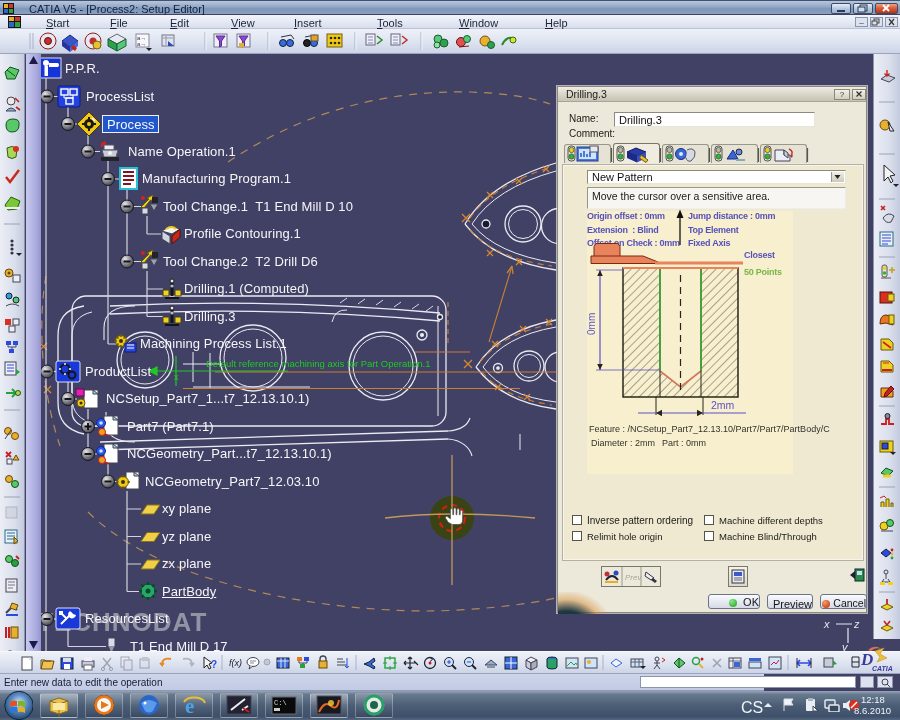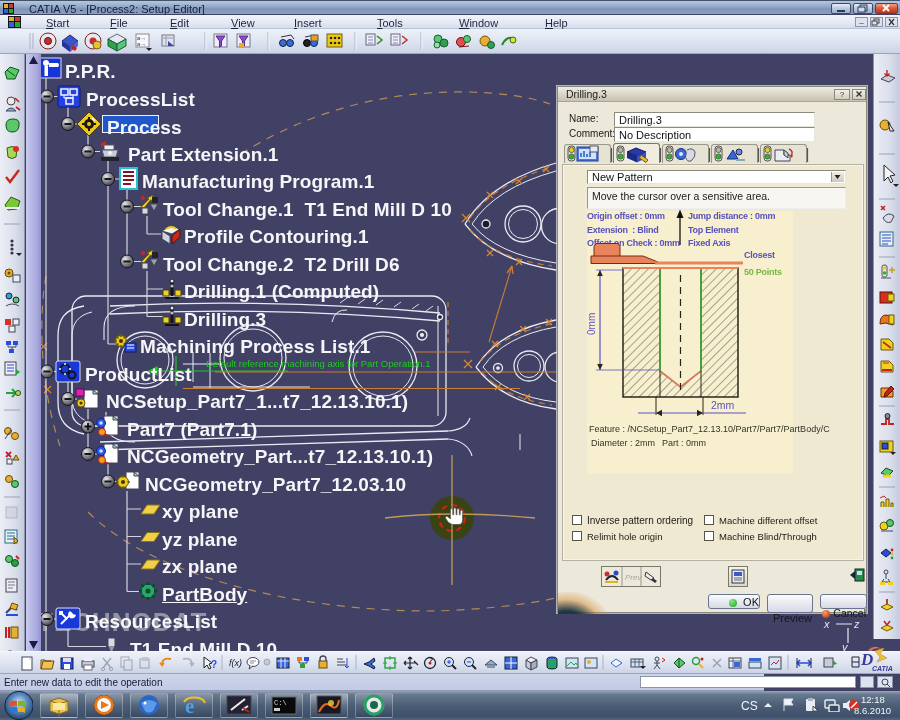--- a/index.html
+++ b/index.html
@@ -27,21 +27,21 @@
 
 #lefttools { position:absolute; left:0; top:0; width:25px; height:597px;
   background:linear-gradient(90deg,#eceef5 0%,#dadfec 60%,#c4cbde 100%);
   border-right:1px solid #8e96ad; }
 #scrollstrip { position:absolute; left:26px; top:0; width:15px; height:597px;
   background:linear-gradient(90deg,#c9c9ef 0%,#a9a9dd 70%,#9393cf 100%); }
 #righttools { position:absolute; left:873px; top:0; width:27px; height:585px;
   background:linear-gradient(90deg,#eceef5 0%,#dadfec 60%,#c4cbde 100%);
   border-left:1px solid #8e96ad; }
 
-.treetext { position:absolute; color:#f6f6f8; font-size:19px; font-weight:bold; letter-spacing:0.1px; white-space:nowrap; }
+.treetext { position:absolute; color:#f6f6f8; font-size:13px; font-weight:normal; letter-spacing:0.1px; white-space:nowrap; }
 #watermark { position:absolute; left:37px; top:553px; font-size:26px; font-weight:bold;
   color:#9294a4; letter-spacing:1px; }
 
 
 #dlg { position:absolute; left:557px; top:32px; width:310px; height:527px;
   background:#ece8da; border:1px solid #89897d; box-shadow:0 0 0 1px rgba(240,240,235,0.65); }
 #dlgtitle { position:absolute; left:0; top:0; width:308px; height:15px;
   background:linear-gradient(180deg,#efece4 0%,#d8d4c6 55%,#c7c2b2 100%);
   border-bottom:1px solid #a8a496; }
 #dlgtitle span { position:absolute; left:8px; top:1px; font-size:10.5px; color:#20201c; }
@@ -536,39 +536,39 @@
               <rect x="4" y="2" width="7" height="9" fill="#d8dce8" stroke="#445"></rect>
               <path d="M5 11 h5 l-2.5 6z" fill="#99a"></path>
             </g>
         </g>
       </svg>
       <span class="treetext" style="left:65px;top:7px">P.P.R.</span>
       <span class="treetext" style="left:86px;top:34.5px">ProcessList</span>
       <div class="abs" style="left:102px;top:60.5px;width:57px;height:18px;background:#2058cc;border:1px solid #eef">
           <span class="treetext" style="left:4px;top:1px">Process</span>
         </div>
-      <span class="treetext" style="left:128px;top:89.5px">Part Extension.1</span>
+      <span class="treetext" style="left:128px;top:89.5px">Name Operation.1</span>
       <span class="treetext" style="left:142px;top:117px">Manufacturing Program.1</span>
       <span class="treetext" style="left:163px;top:144.5px">Tool Change.1&nbsp; T1 End Mill D 10</span>
       <span class="treetext" style="left:184px;top:172px">Profile Contouring.1</span>
       <span class="treetext" style="left:163px;top:199.5px">Tool Change.2&nbsp; T2 Drill D6</span>
       <span class="treetext" style="left:184px;top:227px">Drilling.1 (Computed)</span>
       <span class="treetext" style="left:184px;top:254.5px">Drilling.3</span>
       <span class="treetext" style="left:140px;top:282px">Machining Process List.1</span>
       <span class="treetext" style="left:85px;top:309.5px">ProductList</span>
       <span class="treetext" style="left:106px;top:337px">NCSetup_Part7_1...t7_12.13.10.1)</span>
       <span class="treetext" style="left:127px;top:364.5px">Part7 (Part7.1)</span>
       <span class="treetext" style="left:127px;top:392px">NCGeometry_Part...t7_12.13.10.1)</span>
       <span class="treetext" style="left:145px;top:419.5px">NCGeometry_Part7_12.03.10</span>
       <span class="treetext" style="left:162px;top:447px">xy plane</span>
       <span class="treetext" style="left:162px;top:474.5px">yz plane</span>
       <span class="treetext" style="left:162px;top:502px">zx plane</span>
       <span class="treetext" style="left:162px;top:529.5px;text-decoration:underline">PartBody</span>
       <span class="treetext" style="left:85px;top:557px">ResourcesList</span>
-      <span class="treetext" style="left:130px;top:584.5px">T1 End Mill D 10</span>
+      <span class="treetext" style="left:130px;top:584.5px">T1 End Mill D 17</span>
     </div>
     <div id="lefttools">
       <svg width="25" height="597">
         <g transform="translate(4,12)">
             <path d="M1 6 l5 -5 9 3 -4 9 -8 0z" fill="#58c868" stroke="#14501c"></path>
             <path d="M3 4 l8 6" stroke="#14501c"></path>
           </g>
         <g transform="translate(4,42)">
             <circle cx="7" cy="5" r="4" fill="#f0e8e0" stroke="#445"></circle>
             <path d="M2 15 q5 -6 10 0z" fill="#8ab0d8" stroke="#445"></path>
@@ -792,21 +792,20 @@
       <div class="abs" style="left:276px;top:2px;width:16px;height:11px;background:linear-gradient(180deg,#f2f0e8,#d2cebe);border:1px solid #8a887a;text-align:center;font-size:8px;color:#333">?</div>
       <div class="abs" style="left:294px;top:2px;width:14px;height:11px;background:linear-gradient(180deg,#f2f0e8,#d2cebe);border:1px solid #8a887a">
           <svg width="12" height="9" style="display:block">
             <path d="M3.5 1.5 L8.5 6.5 M8.5 1.5 L3.5 6.5" stroke="#333" stroke-width="1.3"></path>
           </svg>
         </div>
 
       <span class="dlabel" style="left:11px;top:26px">Name:</span>
       <div class="dfield" style="left:56px;top:25px;width:201px">Drilling.3</div>
       <span class="dlabel" style="left:11px;top:41px">Comment:</span>
-      <div class="dfield" style="left:56px;top:40px;width:201px">No Description</div>
 
       <div class="tab" style="left:6px"></div>
       <div class="tab" style="left:55px;background:#f0ecdf;height:20px;top:56px;border-color:#77776a"></div>
       <div class="tab" style="left:104px"></div>
       <div class="tab" style="left:153px"></div>
       <div class="tab" style="left:202px"></div>
       <svg class="abs" style="left:0;top:56px" width="310" height="21">
           <path d="M53.5 5 V19 M102.5 5 V19 M151.5 5 V19 M200.5 5 V19 M249.5 5 V19" stroke="#55554a" stroke-width="1.2"></path>
 
         <g transform="translate(10,2)">
@@ -910,21 +909,21 @@
       </svg>
       <span class="abs" style="left:31px;top:337px;font-size:9px;color:#33332a;white-space:nowrap">Feature : /NCSetup_Part7_12.13.10/Part7/Part7/PartBody/C</span>
       <span class="abs" style="left:33px;top:351px;font-size:9px;color:#33332a">Diameter : 2mm</span>
         <span class="abs" style="left:104px;top:351px;font-size:9px;color:#33332a">Part : 0mm</span>
 
       <div class="abs" style="left:14px;top:428px;width:10px;height:10px;background:#fff;border:1px solid #55554a"></div>
       <span class="dlabel" style="left:29px;top:428px;font-size:10px">Inverse pattern ordering</span>
       <div class="abs" style="left:14px;top:444px;width:10px;height:10px;background:#fff;border:1px solid #55554a"></div>
       <span class="dlabel" style="left:29px;top:444px;font-size:9.5px">Relimit hole origin</span>
       <div class="abs" style="left:146px;top:428px;width:10px;height:10px;background:#fff;border:1px solid #55554a"></div>
-      <span class="dlabel" style="left:161px;top:428px;font-size:9.5px">Machine different offset</span>
+      <span class="dlabel" style="left:161px;top:428px;font-size:9.5px">Machine different depths</span>
       <div class="abs" style="left:146px;top:444px;width:10px;height:10px;background:#fff;border:1px solid #55554a"></div>
       <span class="dlabel" style="left:161px;top:444px;font-size:9.5px">Machine Blind/Through</span>
 
       <div class="abs" style="left:43px;top:479px;width:60px;height:21px;border:1px solid #77776a;background:#ece8da">
         <svg width="58" height="19">
           <path d="M20 0 v19 M39 0 v19" stroke="#9a9a8c"></path>
           <path d="M4 13 q6 -8 12 0" fill="none" stroke="#223" stroke-width="2"></path>
             <circle cx="5" cy="7" r="2.5" fill="#c03030"></circle>
             <circle cx="14" cy="6" r="2.5" fill="#2a4ac0"></circle>
             <path d="M3 15 h13" stroke="#e8b020" stroke-width="2"></path>
@@ -942,22 +941,22 @@
       </div>
       <div class="abs" style="left:290px;top:479px;width:18px;height:21px">
         <svg width="18" height="19">
             <path d="M2 9 l5 -4 v8z" fill="#223"></path>
             <rect x="7" y="3" width="9" height="12" fill="#2a8a4a" stroke="#123"></rect>
             <rect x="9" y="5" width="5" height="4" fill="#cde"></rect>
           </svg>
       </div>
 
       <div class="btn" style="left:150px;top:507px;width:52px;padding-top:1px"><span style="display:inline-block;width:8px;height:8px;border-radius:50%;background:radial-gradient(circle at 35% 30%,#8ae88a,#18a018);margin-right:6px;vertical-align:-1px"></span>OK</div>
-      <div class="btn" style="left:209px;top:507px;width:46px;padding-top:17px">Preview</div>
-      <div class="btn" style="left:262px;top:507px;width:47px;padding-top:12px;font-size:10.5px;white-space:nowrap"><span style="display:inline-block;width:8px;height:8px;border-radius:50%;background:radial-gradient(circle at 35% 30%,#f0a060,#c02808);margin-right:3px;vertical-align:-1px"></span>Cancel</div>
+      <div class="btn" style="left:209px;top:507px;width:46px;padding-top:3px">Preview</div>
+      <div class="btn" style="left:262px;top:507px;width:47px;padding-top:2px;font-size:10.5px;white-space:nowrap"><span style="display:inline-block;width:8px;height:8px;border-radius:50%;background:radial-gradient(circle at 35% 30%,#f0a060,#c02808);margin-right:3px;vertical-align:-1px"></span>Cancel</div>
 
       <div class="abs" style="left:0;top:502px;width:54px;height:25px;overflow:hidden">
         <div class="abs" style="left:-16px;top:3px;width:70px;height:46px;background:radial-gradient(ellipse at 35% 90%,#0e1c28 0%,#1d3844 38%,rgba(215,145,60,0.5) 58%,rgba(236,232,218,0) 74%)"></div>
       </div>
     </div>
   </div>
 
   <div id="bottombar" class="abs">
     <svg width="900" height="22">
       <g transform="translate(0,3)">
@@ -1224,21 +1223,21 @@
           <circle cx="20" cy="9" r="3" fill="#f8d030" opacity="0.8"></circle>
         </svg>
       </div>
     <div class="tbtn" style="left:355px">
         <svg width="36" height="23">
           <circle cx="18" cy="11" r="10" fill="#e8e8e8" stroke="#889"></circle>
           <circle cx="18" cy="11" r="9" fill="none" stroke="#28a068" stroke-width="3"></circle>
           <circle cx="18" cy="11" r="4" fill="#186848"></circle>
         </svg>
       </div>
-    <span class="abs" style="left:741px;top:8px;font-size:12px;color:#f0f4f8">CS</span>
+    <span class="abs" style="left:741px;top:8px;font-size:16px;color:#f0f4f8">CS</span>
     <svg class="abs" style="left:762px;top:10px" width="12" height="8">
         <path d="M2 6 l4 -4 4 4z" fill="#e8eef4"></path>
       </svg>
     <svg class="abs" style="left:781px;top:6px" width="16" height="16">
         <path d="M3 2 v12 M3 2 h9 l-2 3 2 3 h-9" fill="#f0f4f8" stroke="#d8dee8"></path>
       </svg>
     <svg class="abs" style="left:804px;top:6px" width="16" height="16">
         <rect x="2" y="2" width="9" height="12" rx="1" fill="#e8eef4"></rect>
         <rect x="4" y="1" width="5" height="3" fill="#aab4c0"></rect>
         <path d="M9 9 l5 5 h-5z" fill="#fff" stroke="#445"></path>

